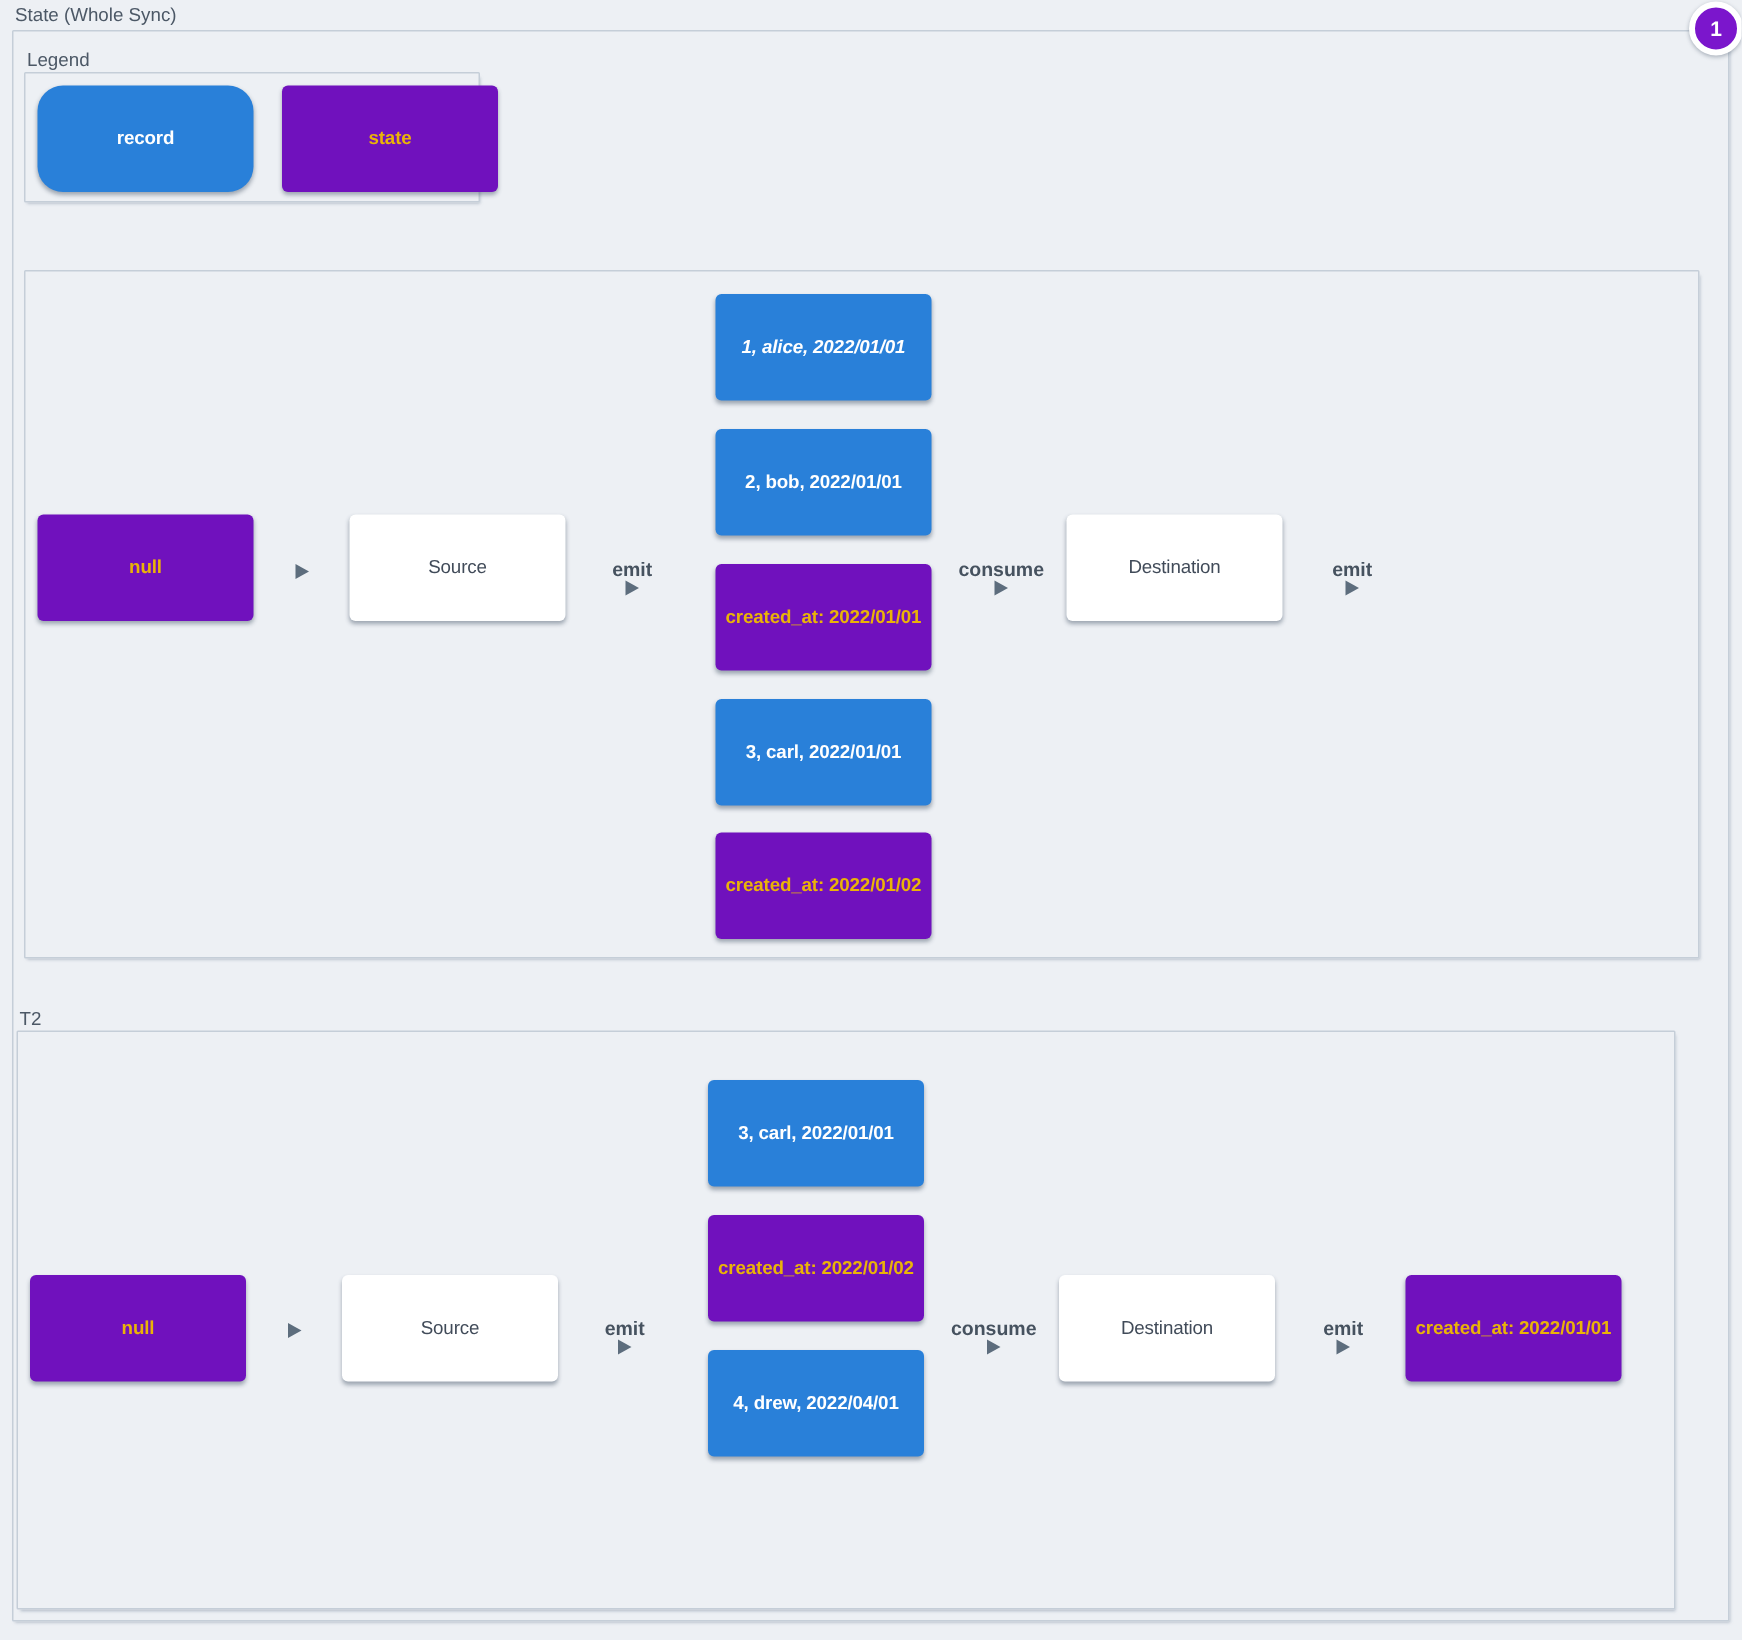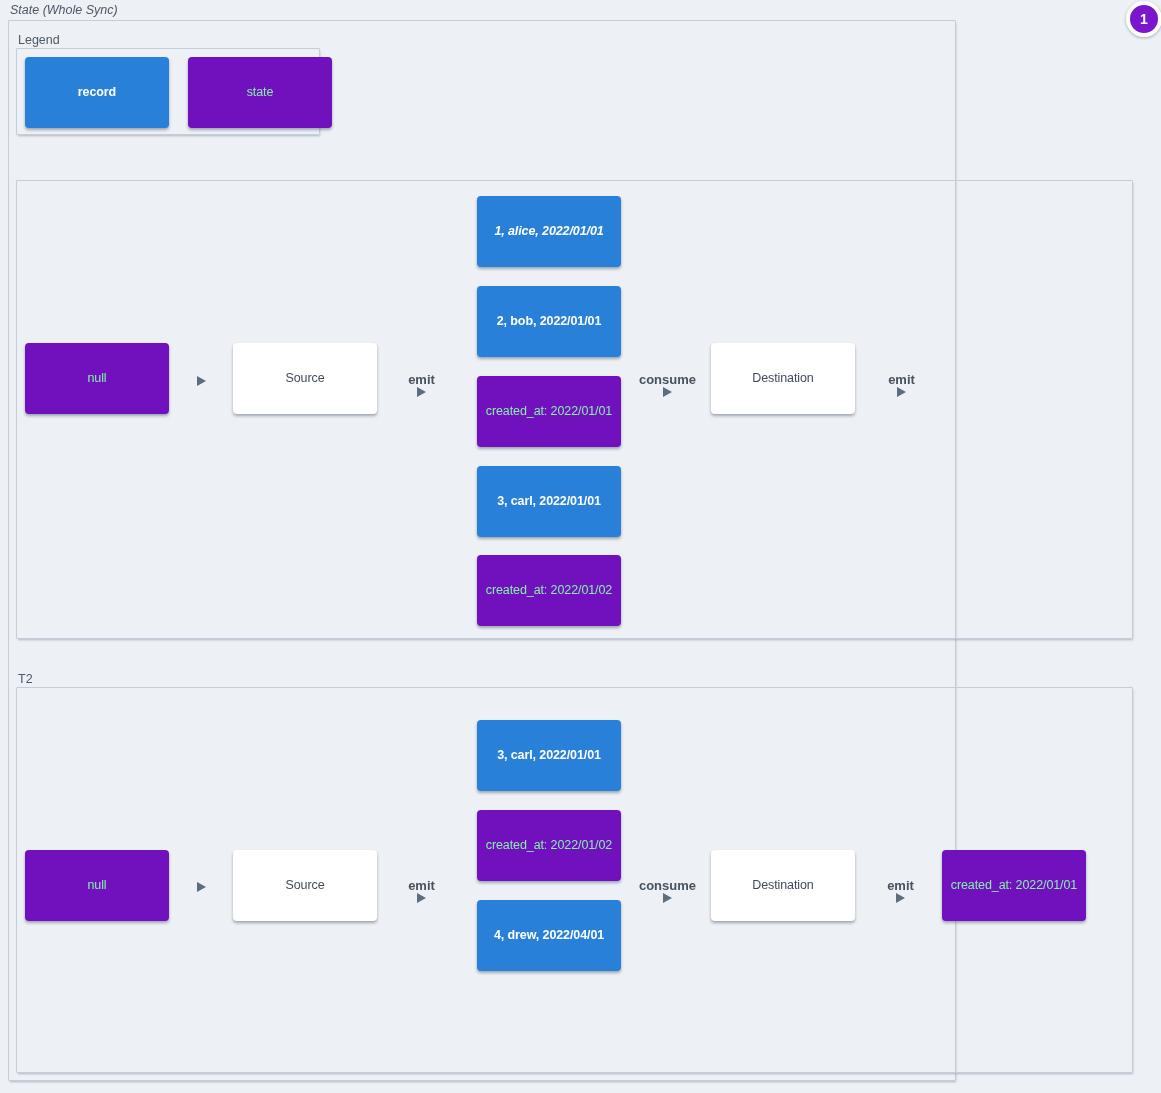--- a/index.html
+++ b/index.html
@@ -38,21 +38,21 @@
     align-items: center;
     justify-content: center;
     text-align: center;
     font-size: 12.5px;
     line-height: 1.8;
     padding: 0 4px;
     box-shadow: 0 2px 3px rgba(60, 75, 95, 0.45);
     letter-spacing: -0.1px;
   }
   .node.record { background: var(--record, #2980d9); color: #ffffff; font-weight: 700; }
-  .node.state  { background: var(--state, #7011bd);  color: #86efac; font-weight: 400; }
+  .node.state  { background: var(--state, #7011bd);  color: #eab308; font-weight: 700; }
   .node.plain  { background: #ffffff; color: #414b59; font-weight: 400; }
 
   
   .arrow {
     position: absolute;
     height: 14px;
     display: flex;
     align-items: center;
     color: #46525f;
     font-size: 13px;
@@ -84,31 +84,31 @@
     display: flex;
     align-items: center;
     justify-content: center;
     box-shadow: 0 1px 3px rgba(60, 75, 95, 0.4);
     z-index: 10;
   }
 </style>
 </head>
 <body>
 
-<div class="group" style="left:8px; top:3px; width:948px;font-style:italic;">
+<div class="group" style="left:8px; top:3px; width:1145px;">
   <span class="frame-label">State (Whole Sync)</span>
   <div class="frame-box" style="height:1061px; margin-top:2px;"></div>
 </div>
 
 <div class="badge">1</div>
 
 <div class="group" style="left:16px; top:33px; width:304px;">
   <span class="frame-label">Legend</span>
   <div class="frame-box" style="height:87px;">
-    <div class="node record" style="left:8px; top:8px;">record</div>
+    <div class="node record" style="left:8px; top:8px;border-radius:17px;">record</div>
     <div class="node state" style="left:171px; top:8px;">state</div>
   </div>
 </div>
 
 <div class="group" style="left:16px; top:180px; width:1117px;">
   <div class="frame-box" style="height:459px;">
 
     <div class="node state" style="left:8px; top:162px;">null</div>
 
     <div class="arrow" style="left:157px; top:191px; width:55px;">
@@ -143,21 +143,21 @@
     <div class="arrow" style="left:842px; top:191px; width:85px;">
       <div class="seg" style="width:28px;"></div>
       <span class="lbl">emit</span>
       <div class="seg grow"></div>
       <div class="head"></div>
     </div>
 
   </div>
 </div>
 
-<div class="group" style="left:16px; top:672px; width:1117px;">
+<div class="group" style="left:0; top:672px; width:1117px;padding-left:11px;">
   <span class="frame-label">T2</span>
   <div class="frame-box" style="height:386px;">
 
     <div class="node state" style="left:8px; top:162px;">null</div>
 
     <div class="arrow" style="left:157px; top:190px; width:55px;">
       <div class="seg grow"></div>
       <div class="head"></div>
     </div>
 

